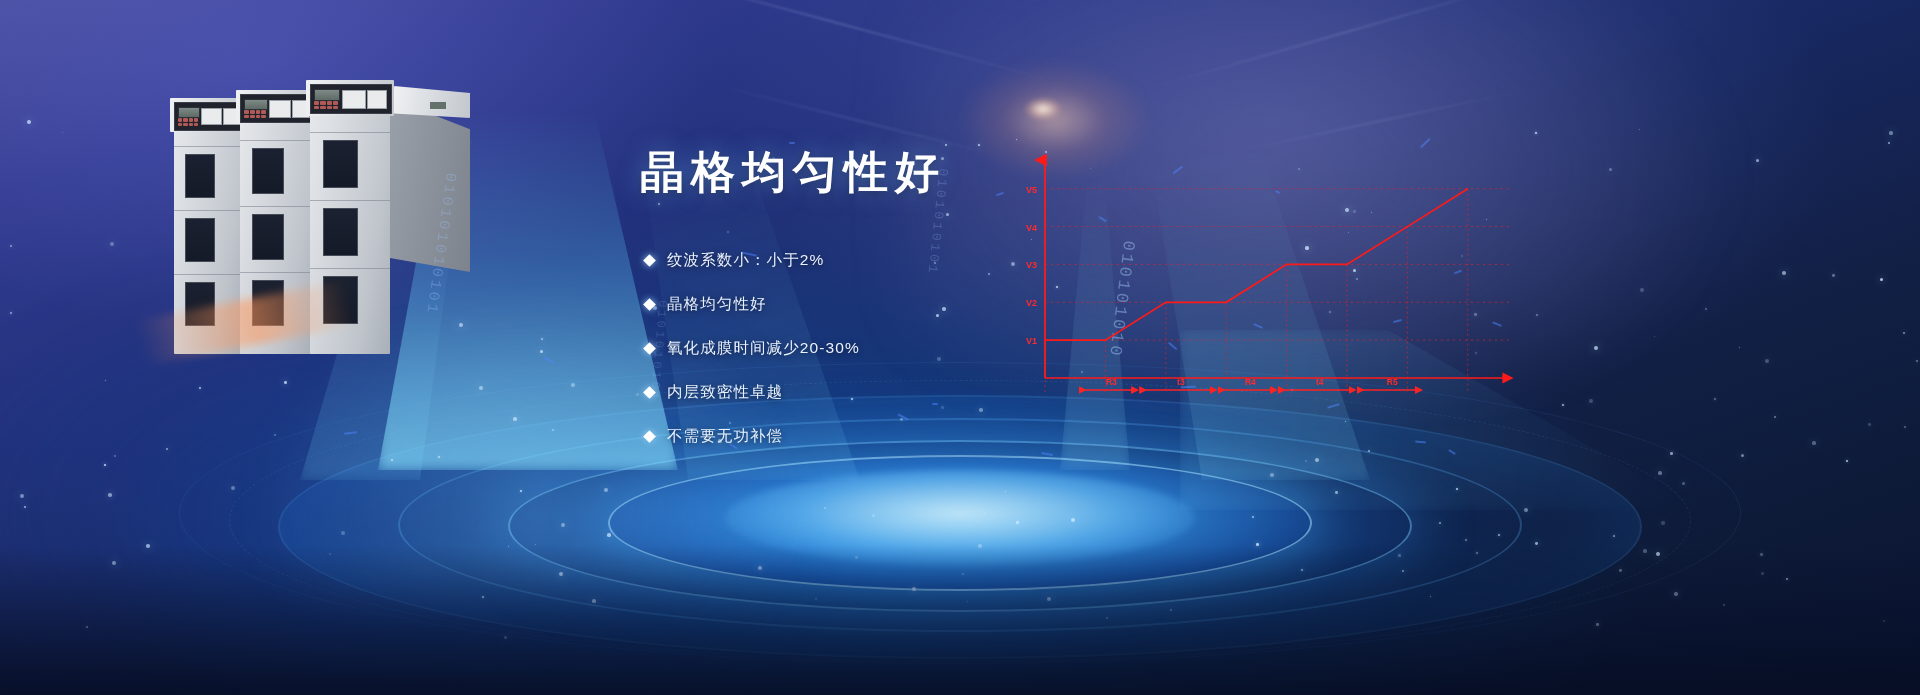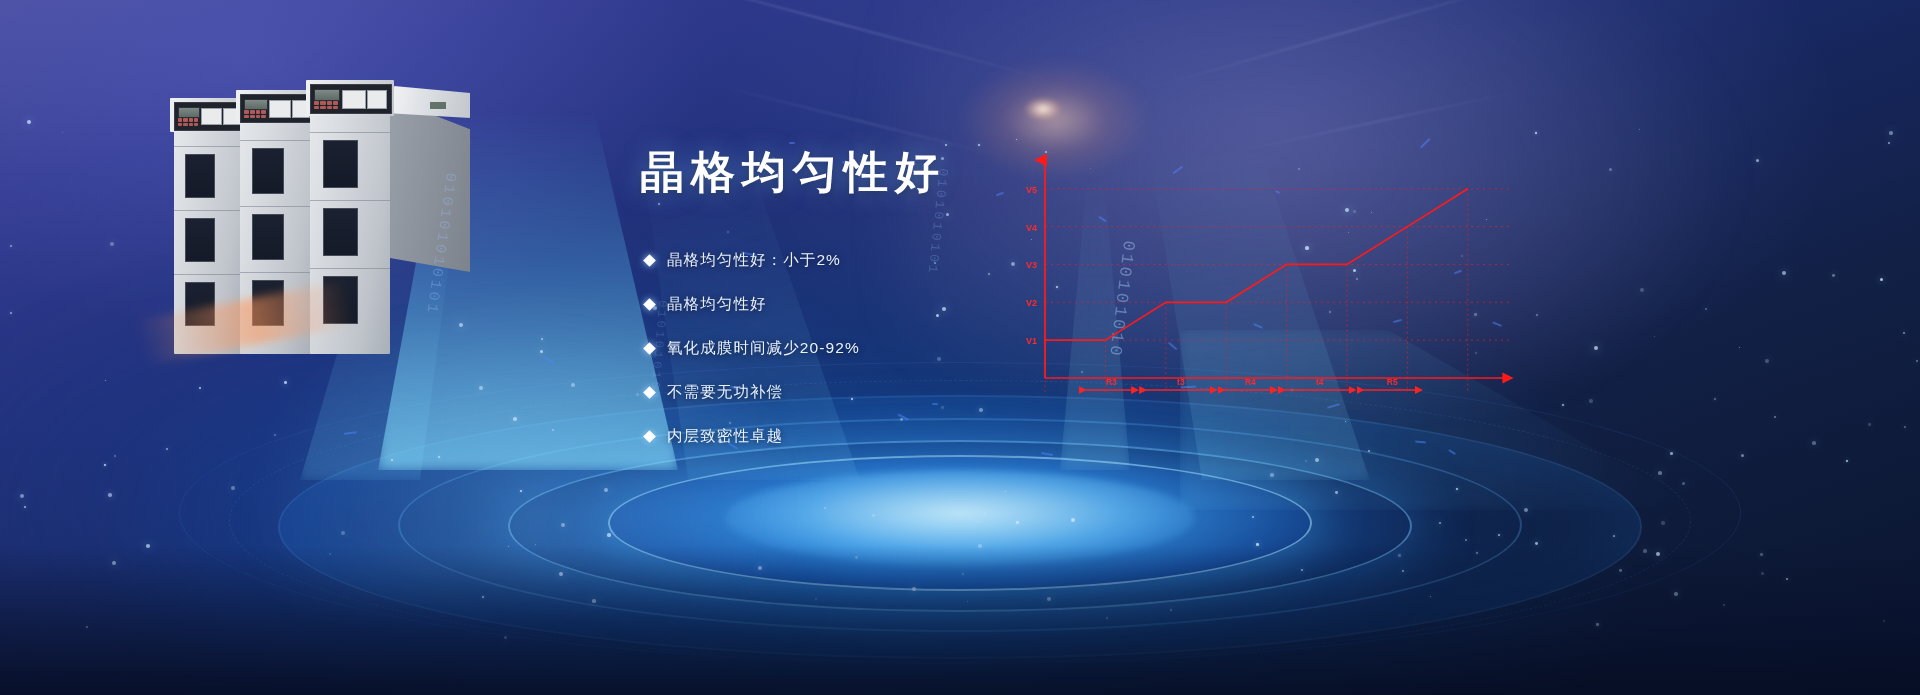--- a/index.html
+++ b/index.html
@@ -437,37 +437,37 @@
   <div class="binary bin1">010101010101</div>
   <div class="binary bin2">0101010101</div>
   <div class="binary bin3">010101010</div>
   <div class="binary bin4">0101010101</div>
 
   <div id="title">晶格均匀性好</div>
 
   <div id="bullets">
     <div class="bullet">
       <span class="dia"></span>
-      <span>晶格均匀性好：小于2%</span>
+      <span>纹波系数小：小于2%</span>
     </div>
     <div class="bullet">
       <span class="dia"></span>
       <span>晶格均匀性好</span>
     </div>
     <div class="bullet">
       <span class="dia"></span>
-      <span>氧化成膜时间减少20-92%</span>
+      <span>氧化成膜时间减少20-30%</span>
+    </div>
+    <div class="bullet">
+      <span class="dia"></span>
+      <span>内层致密性卓越</span>
     </div>
     <div class="bullet">
       <span class="dia"></span>
       <span>不需要无功补偿</span>
-    </div>
-    <div class="bullet">
-      <span class="dia"></span>
-      <span>内层致密性卓越</span>
     </div>
   </div>
 
   <div id="chart">
     <svg width="520" height="250" viewBox="0 0 520 250">
       <defs>
         <marker id="arrU" markerWidth="7" markerHeight="7" refX="3.5" refY="6" orient="auto">
           <path d="M3.5,0 L7,7 L0,7 Z" fill="#ff1a1a"></path>
         </marker>
         <marker id="arrR" markerWidth="7" markerHeight="7" refX="6" refY="3.5" orient="auto">

